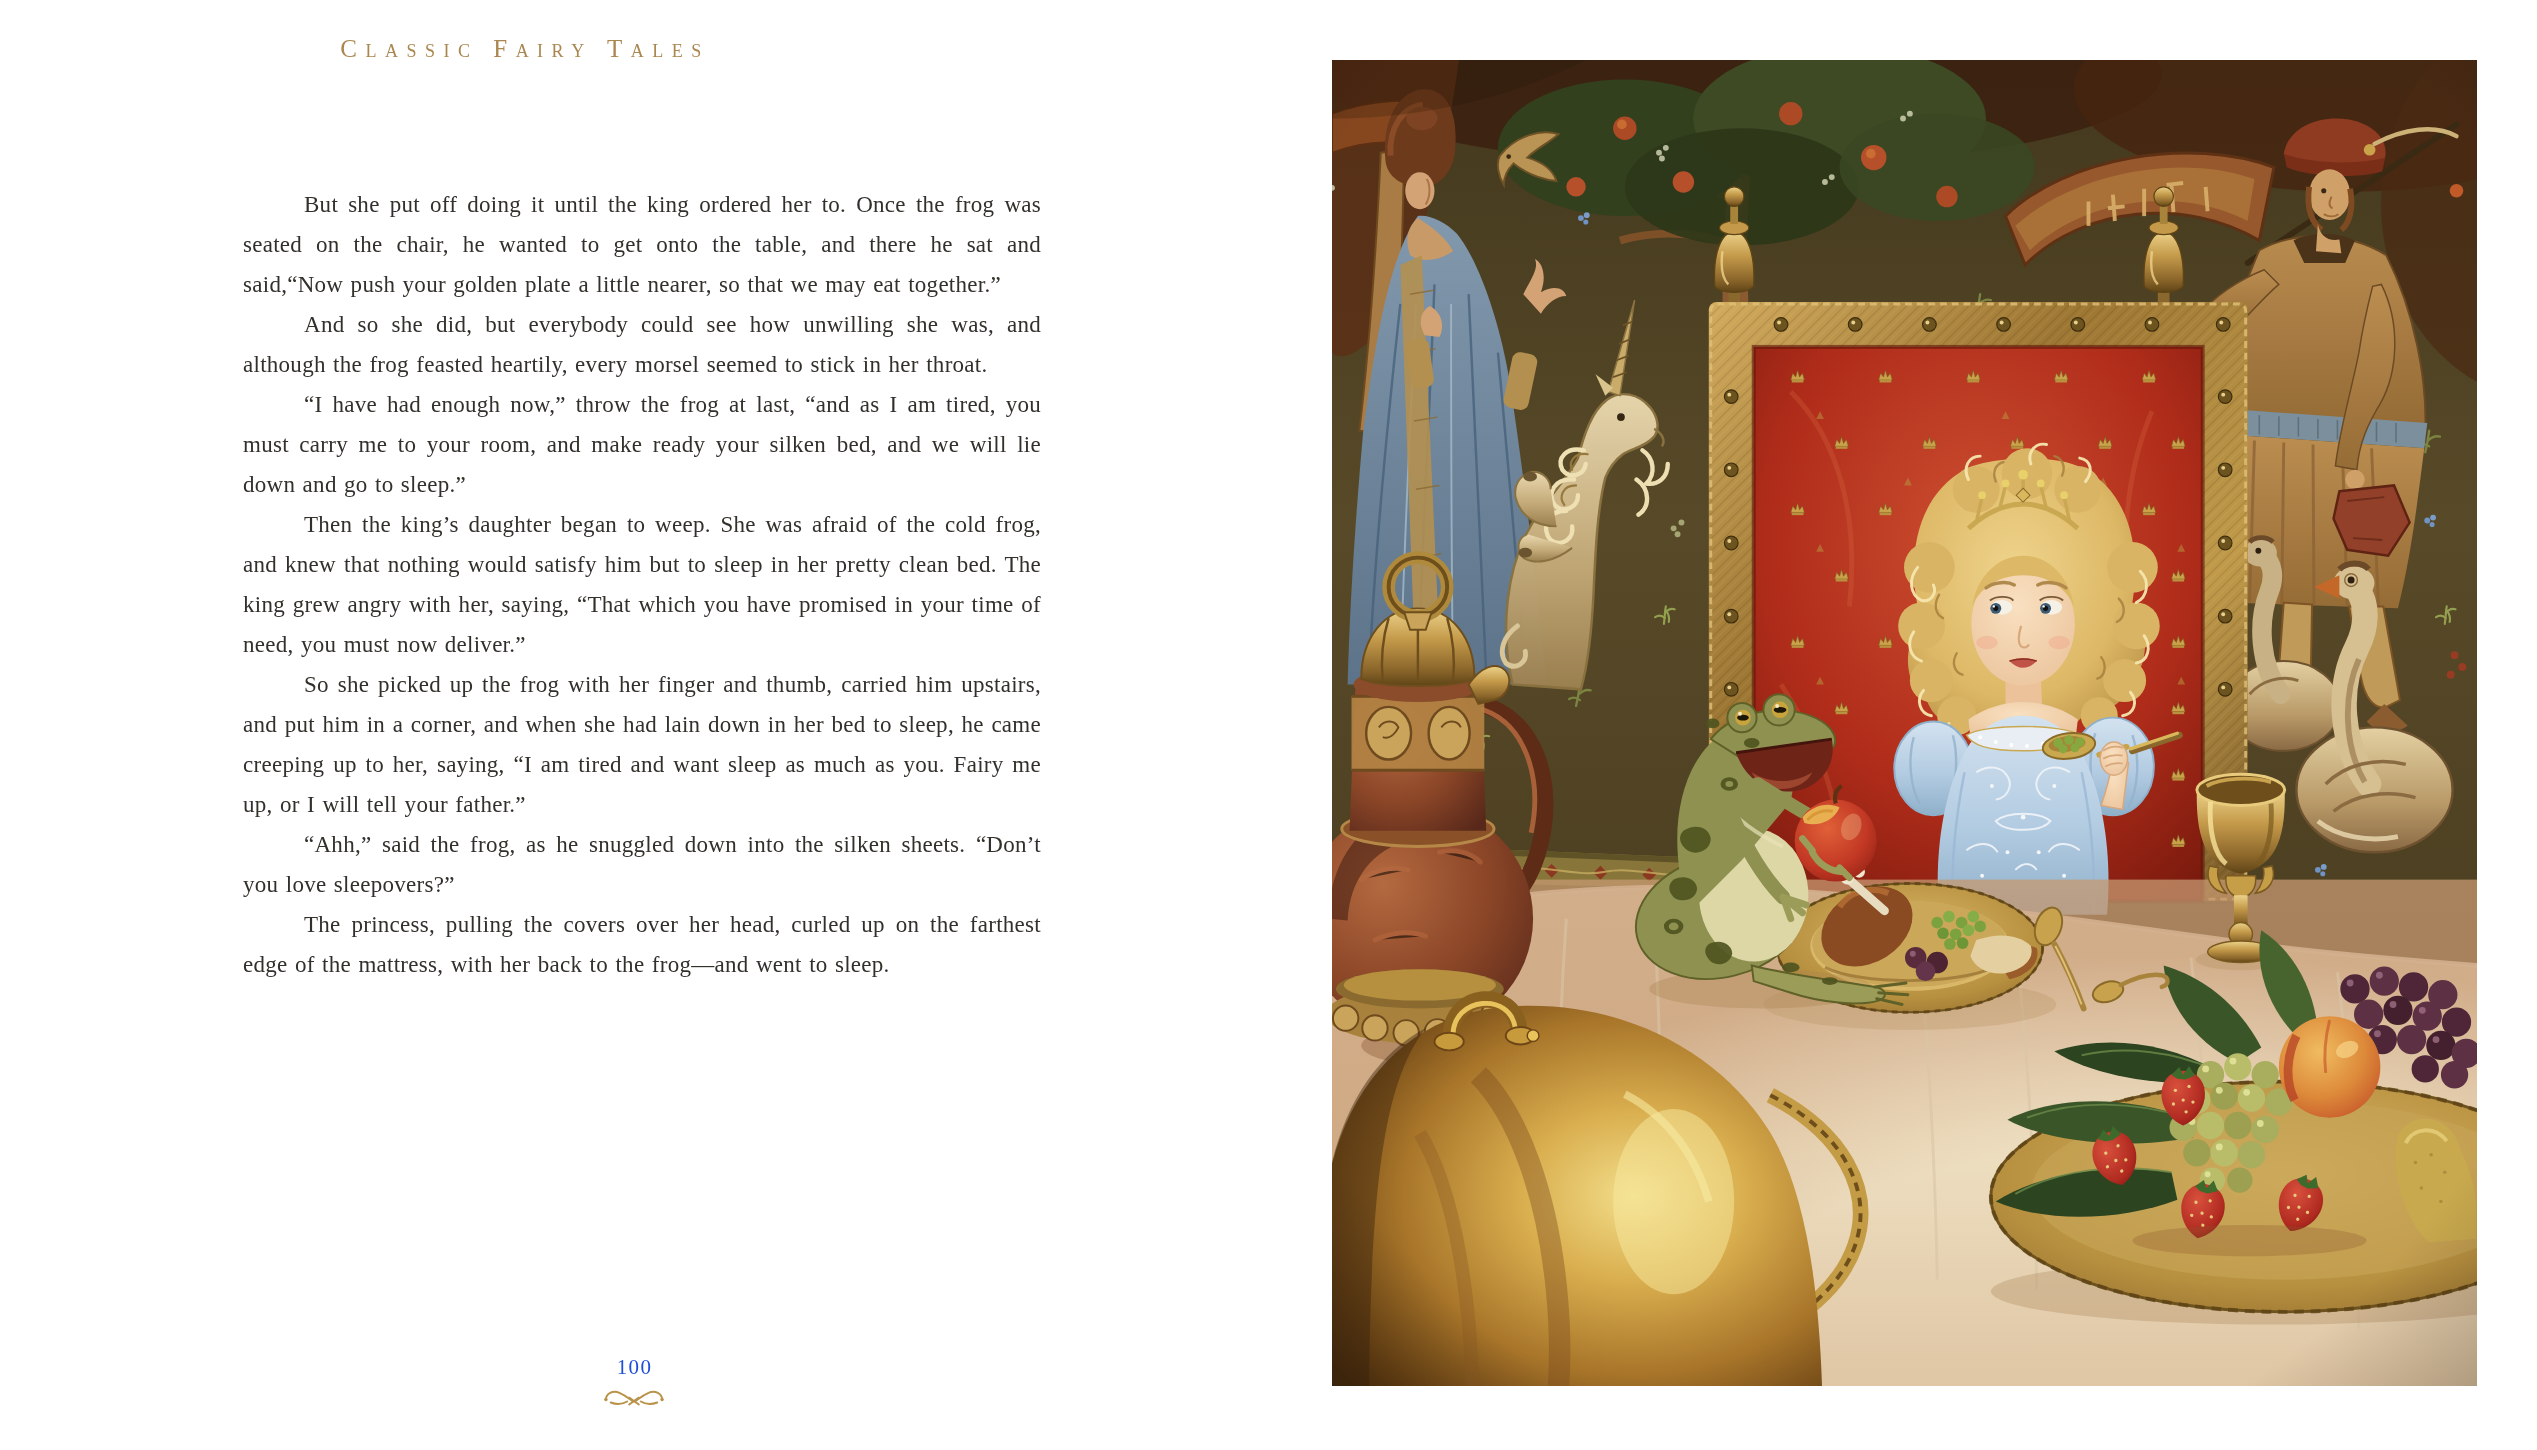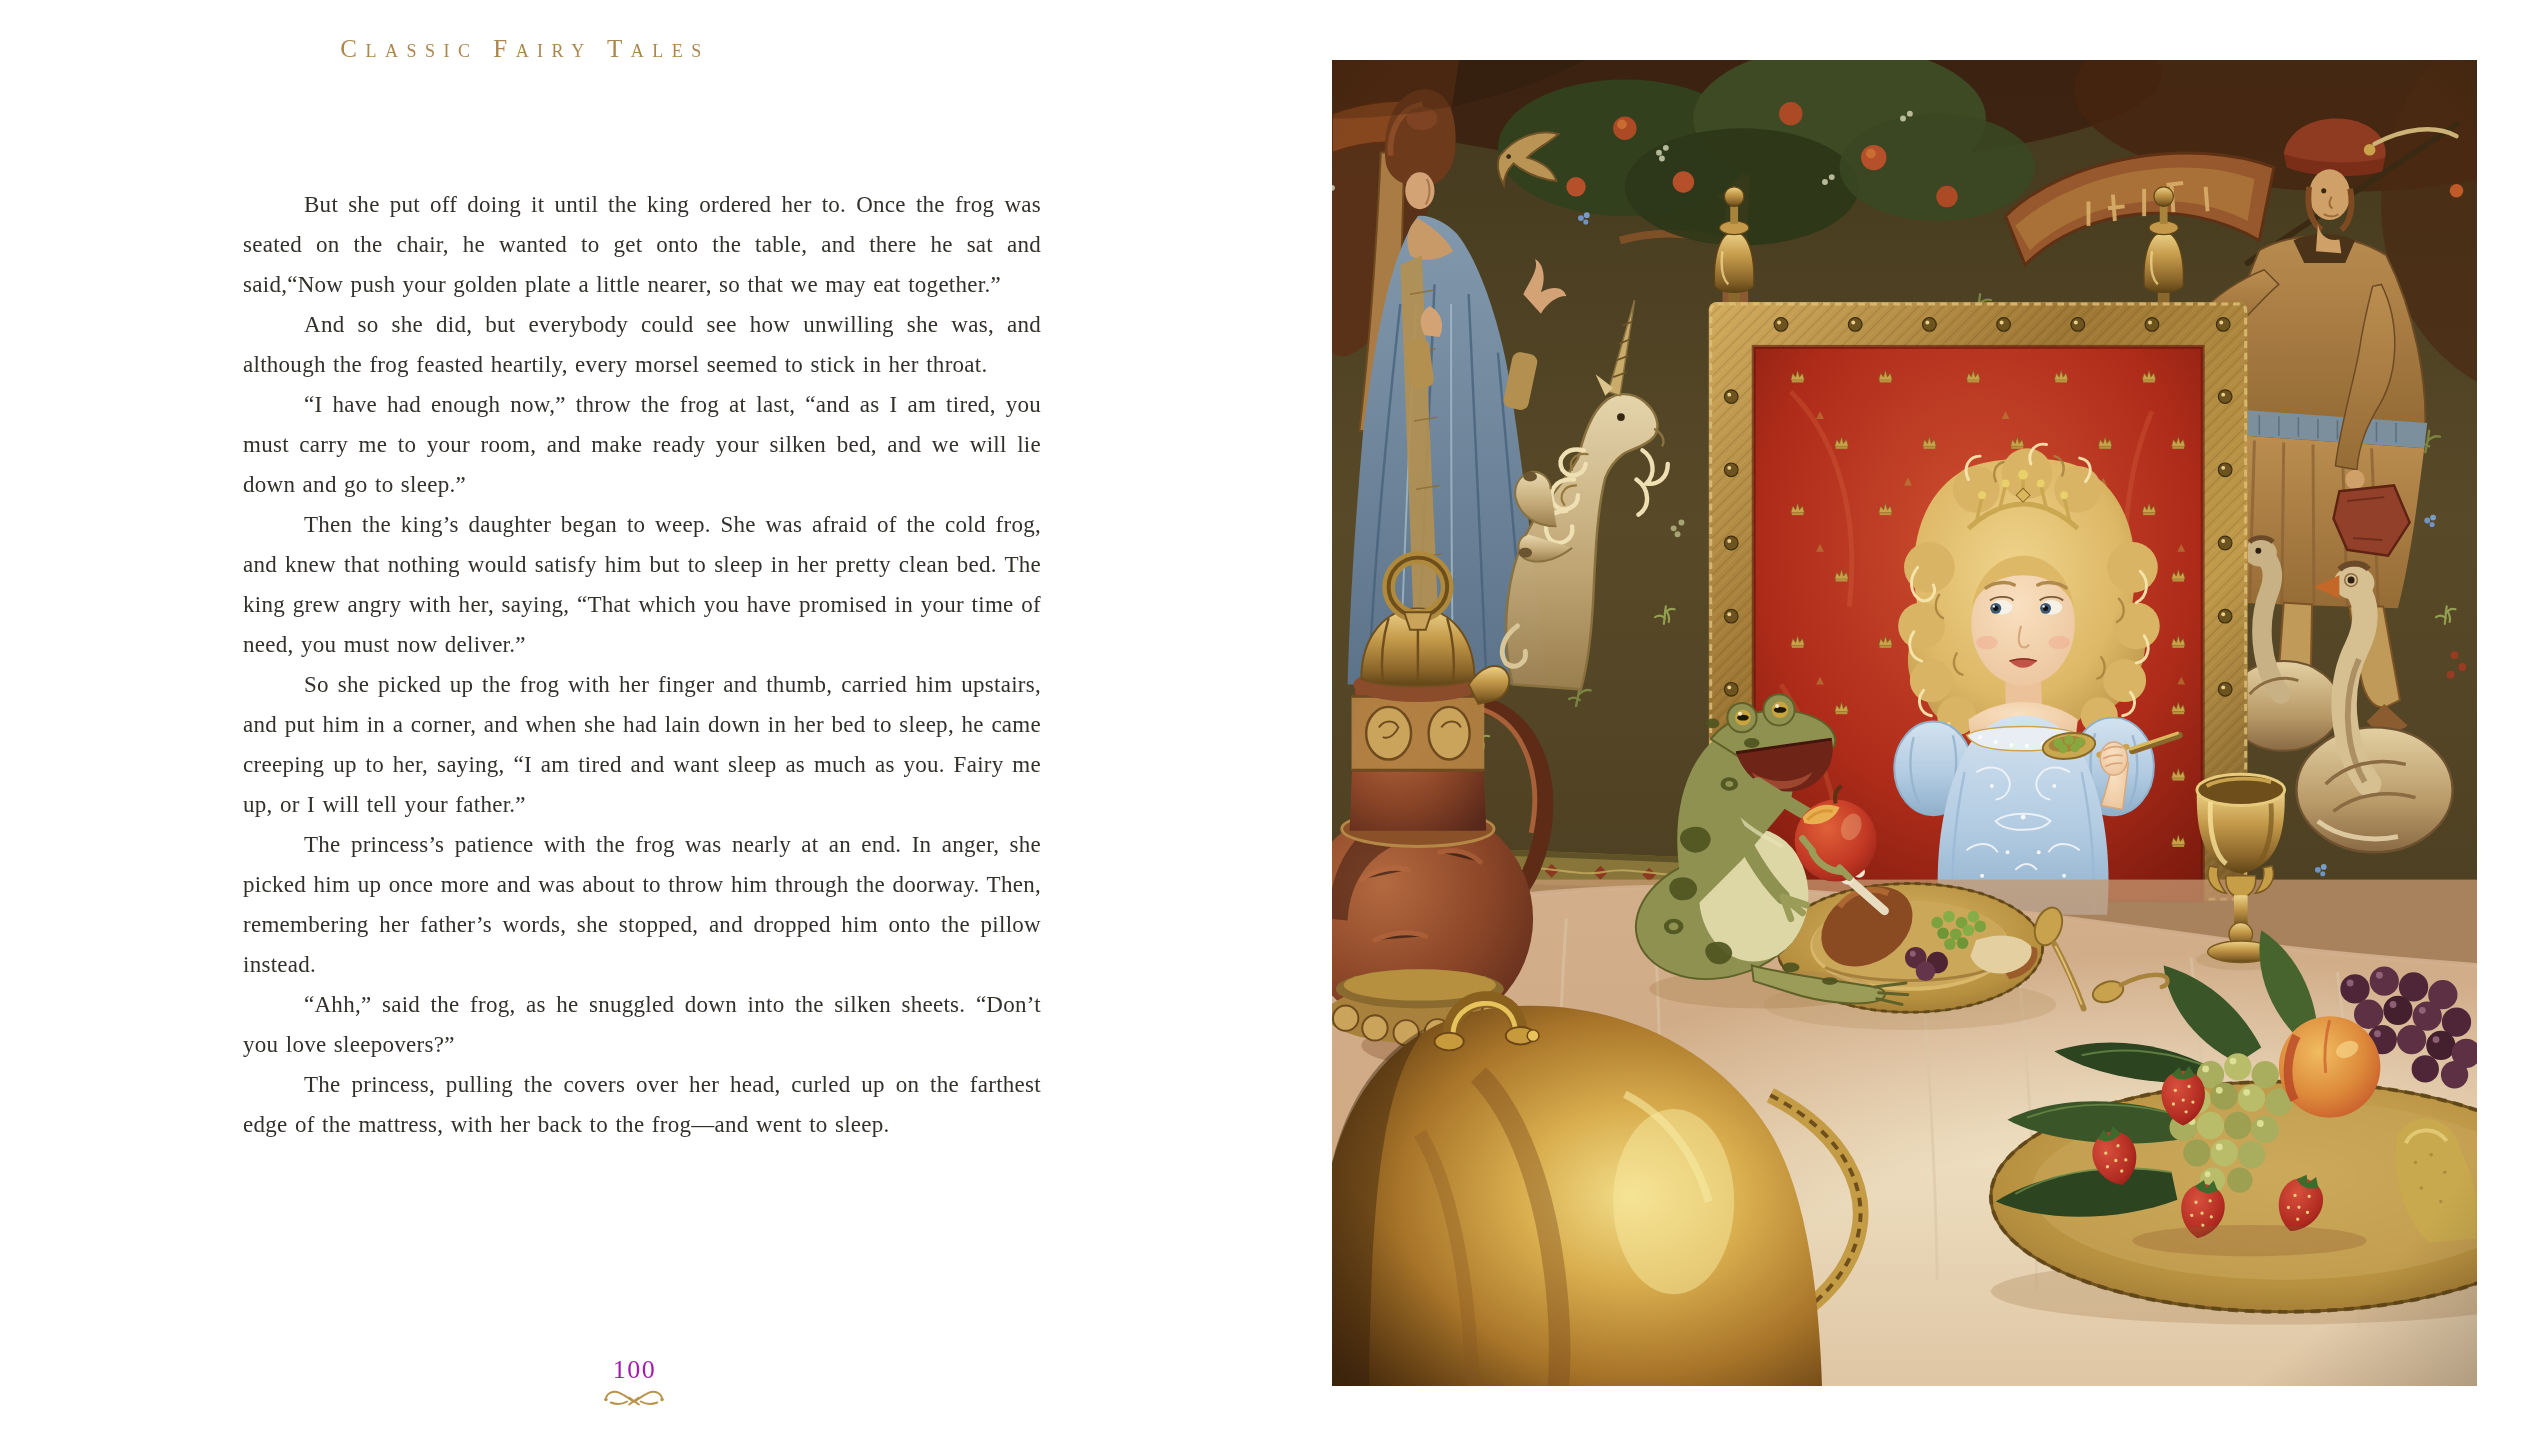--- a/index.html
+++ b/index.html
@@ -17,21 +17,21 @@
   }
   .text-block{position:absolute;left:243px;top:185px;width:798px;}
   .text-block p{
     margin:0;padding:0;text-indent:61px;text-align:justify;
     font-size:23px;line-height:40px;letter-spacing:0.012em;word-spacing:0.06em;
     color:#33302b;
     font-family:Liberation Serif, serif;
   }
   .folio{
     position:absolute;top:1355px;left:576px;width:117px;text-align:center;
-    font-size:26px;letter-spacing:0.06em;color:#a21caf;
+    font-size:21px;letter-spacing:0.06em;color:#1d4ed8;
   }
   .ornament{position:absolute;top:1387px;left:603px;width:62px;height:21.5px;}
   .illustration{
     position:absolute;left:63px;top:60px;width:1145px;height:1326px;margin:0;padding:0;
   }
   .illustration svg{display:block;width:100%;height:100%;}
 </style>
 </head>
 <body>
 
@@ -39,21 +39,20 @@
 
   <div class="page page-left">
     <header class="running-header">Classic Fairy Tales</header>
 
     <main class="text-block">
         <p>But she put off doing it until the king ordered her to. Once the frog was seated on the chair, he wanted to get onto the table, and there he sat and said,“Now push your golden plate a little nearer, so that we may eat together.”</p>
         <p>And so she did, but everybody could see how unwilling she was, and although the frog feasted heartily, every morsel seemed to stick in her throat.</p>
         <p>“I have had enough now,” throw the frog at last, “and as I am tired, you must carry me to your room, and make ready your silken bed, and we will lie down and go to sleep.”</p>
         <p>Then the king’s daughter began to weep. She was afraid of the cold frog, and knew that nothing would satisfy him but to sleep in her pretty clean bed. The king grew angry with her, saying, “That which you have promised in your time of need, you must now deliver.”</p>
         <p>So she picked up the frog with her finger and thumb, carried him upstairs, and put him in a corner, and when she had lain down in her bed to sleep, he came creeping up to her, saying, “I am tired and want sleep as much as you. Fairy me up, or I will tell your father.”</p>
-        <p>The princess’s patience with the frog was nearly at an end. In anger, she picked him up once more and was about to throw him through the doorway. Then, remembering her father’s words, she stopped, and dropped him onto the pillow instead.</p>
         <p>“Ahh,” said the frog, as he snuggled down into the silken sheets. “Don’t you love sleepovers?”</p>
         <p>The princess, pulling the covers over her head, curled up on the farthest edge of the mattress, with her back to the frog—and went to sleep.</p>
       </main>
 
     <div class="folio">100</div>
 
     <div class="ornament">
       <svg viewBox="0 0 64 22">
         <g fill="none" stroke="#b9934a" stroke-width="2" stroke-linecap="round">
           <path d="M3,13 C3,7 10,3 17,6 C24,9 28,13 31,15"></path>

